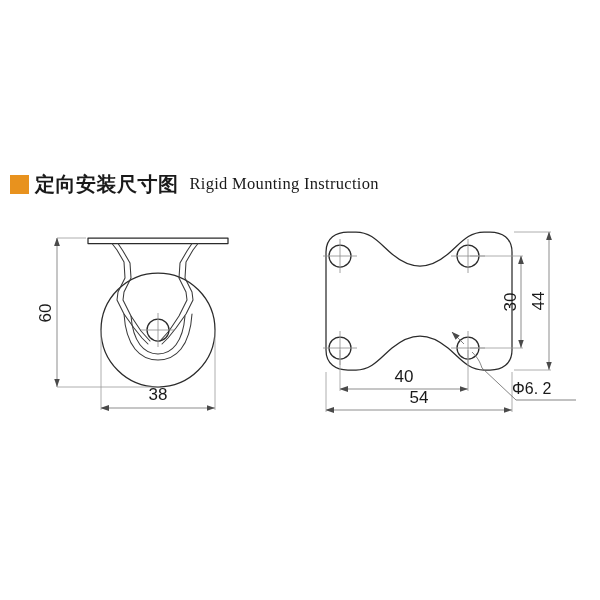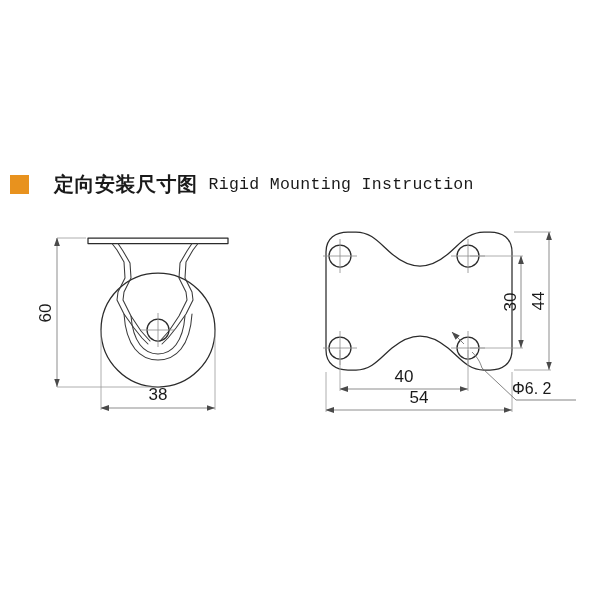--- a/index.html
+++ b/index.html
@@ -30,36 +30,36 @@
     align-items: center;
     height: 32px;
   }
   #title-bullet {
     width: 19px;
     height: 19px;
     background: #e8921e;
     flex: 0 0 auto;
   }
   #title-cn {
-    margin-left: 25px;
+    margin-left: 6px;
     font-size: 20px;
     font-weight: 700;
     letter-spacing: 0.5px;
     color: #1a1a1a;
     white-space: nowrap;
     font-family: "DejaVu Sans", "Liberation Sans", sans-serif;
   }
   #title-en {
     margin-left: 11px;
     font-size: 16.5px;
     font-weight: 400;
     color: #1a1a1a;
     white-space: nowrap;
     letter-spacing: 0.3px;
-    font-family: Liberation Mono, monospace;
+    font-family: Liberation Serif, serif;
   }
 
   
   #drawing {
     position: absolute;
     left: 0;
     top: 0;
     width: 600px;
     height: 600px;
   }

